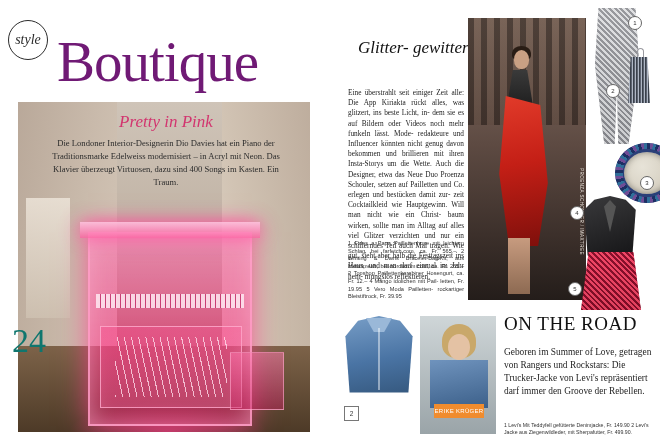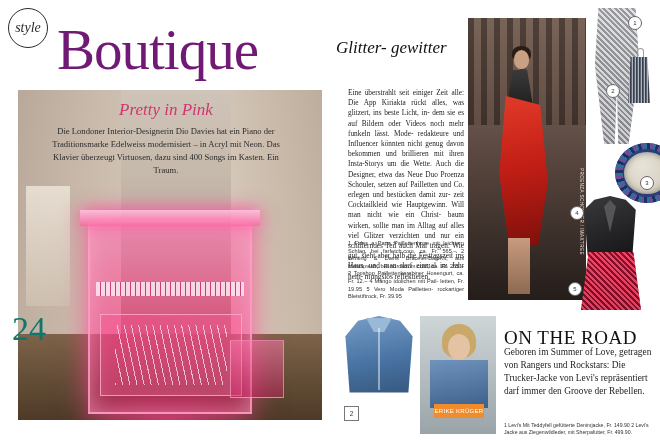--- a/index.html
+++ b/index.html
@@ -5,34 +5,34 @@
   html,body{margin:0;padding:0;}
   body{
     width:660px;height:440px;overflow:hidden;
     background:#ffffff;
     font-family:"Liberation Serif", serif;
     color:#1a1a1a;
   }
   .page{position:relative;width:660px;height:440px;}
 
   
-  .left-page{position:absolute;left:0;top:0;width:330px;height:358px;background:#fff;}
+  .left-page{position:absolute;left:0;top:12px;width:330px;height:358px;background:#fff;}
   .logo{
     position:absolute;left:8px;top:8px;width:38px;height:38px;border-radius:50%;
     border:1px solid #2b2b2b;display:flex;align-items:center;justify-content:center;
     font-family:"Liberation Serif", serif;font-style:italic;font-size:14px;color:#2b2b2b;
   }
   .boutique{
     position:absolute;left:57px;top:20px;
     font-family:"Liberation Serif", serif;
     font-size:57px;line-height:60px;letter-spacing:-1px;color:#701a75;
   }
   .photo-frame{
     position:absolute;left:18px;top:90px;width:292px;height:330px;
-    background:#d9cfc6;overflow:hidden;padding-left:12px;
+    background:#d9cfc6;overflow:hidden;
   }
   .room-bg{
     position:absolute;inset:0;
     background:
       linear-gradient(180deg,#cfc4b8 0%,#c3b6a8 32%,#b7a898 46%,#a9937f 62%,#8e755e 80%,#6f573f 100%);
   }
   .room-wallL{position:absolute;left:0;top:0;width:34%;height:78%;
     background:linear-gradient(100deg,#b8a798 0%,#cabbac 60%,#d4c7b8 100%);opacity:.95;}
   .room-wallR{position:absolute;right:0;top:0;width:30%;height:74%;
     background:linear-gradient(260deg,#bdac9c 0%,#d2c4b4 70%,#dcd0c1 100%);opacity:.95;}
@@ -72,21 +72,21 @@
   }
   .pagenum{
     position:absolute;left:12px;bottom:10px;font-family:"Liberation Serif", serif;
     font-size:34px;color:#0f766e;
   }
 
   
   .right-page{position:absolute;left:330px;top:0;width:330px;height:440px;background:#fff;}
 
   .glitter-title{
-    position:absolute;left:6px;top:38px;width:120px;
+    position:absolute;left:28px;top:38px;width:120px;
     font-family:"Liberation Serif", serif;font-style:italic;font-size:17px;line-height:20px;color:#111;
   }
   .glitter-body{
     position:absolute;left:18px;top:88px;width:116px;
     font-size:7.3px;line-height:10.2px;text-align:justify;color:#222;
     font-family:"Liberation Serif", serif;
   }
   .glitter-credits{
     position:absolute;left:18px;top:240px;width:116px;
     font-size:5.6px;line-height:7.6px;text-align:justify;color:#333;
@@ -178,21 +178,21 @@
   .photo2{position:absolute;left:90px;top:6px;width:76px;height:118px;overflow:hidden;
     background:linear-gradient(180deg,#cfd6d8,#9aa4a8);}
   .p2-hair{position:absolute;left:22px;top:8px;width:34px;height:34px;border-radius:50% 50% 40% 40%;background:#c9a86a;}
   .p2-face{position:absolute;left:28px;top:18px;width:22px;height:26px;border-radius:50%;background:#e4c2a4;}
   .p2-jacket{position:absolute;left:10px;top:44px;width:58px;height:48px;
     background:linear-gradient(170deg,#6f93bd,#3c608a);}
   .p2-badge{position:absolute;left:14px;top:88px;width:50px;height:14px;background:#f08c2e;
     color:#fff;font-size:6px;line-height:14px;text-align:center;
     font-family:"Liberation Sans", sans-serif;letter-spacing:.3px;}
   .road-title{
-    position:absolute;left:174px;top:18px;width:150px;
+    position:absolute;left:174px;top:4px;width:150px;
     font-family:"Liberation Serif", serif;font-size:19px;line-height:20px;letter-spacing:.5px;color:#111;
   }
   .road-body{
     position:absolute;left:174px;top:36px;width:150px;
     font-family:"Liberation Serif", serif;font-size:9.4px;line-height:13px;color:#1f1f1f;
   }
   .road-credits{
     position:absolute;left:174px;top:112px;width:150px;
     font-family:"Liberation Sans", sans-serif;font-size:5.2px;line-height:7px;color:#333;
   }

